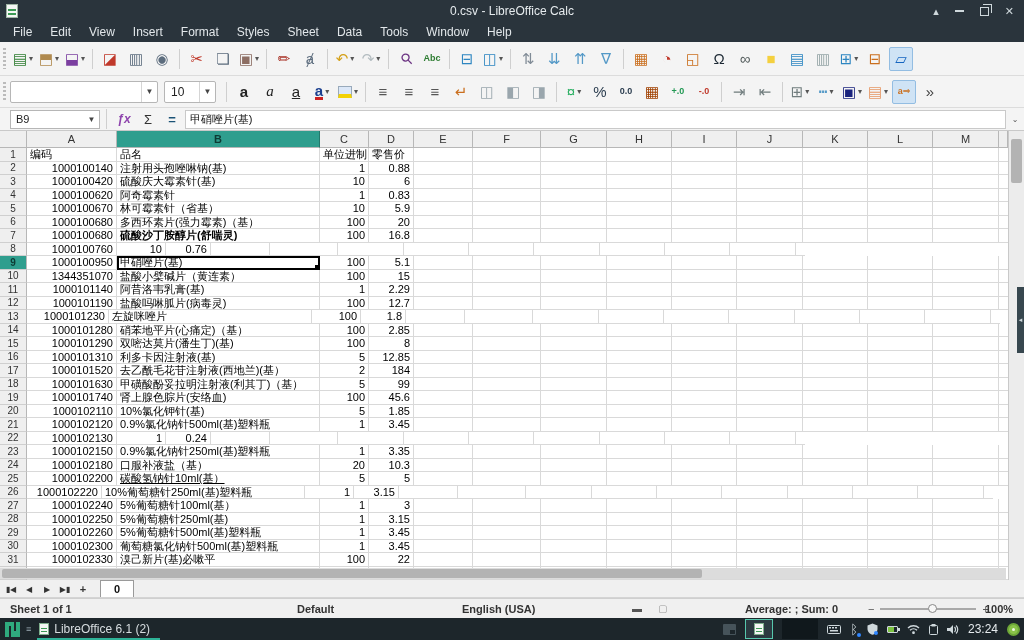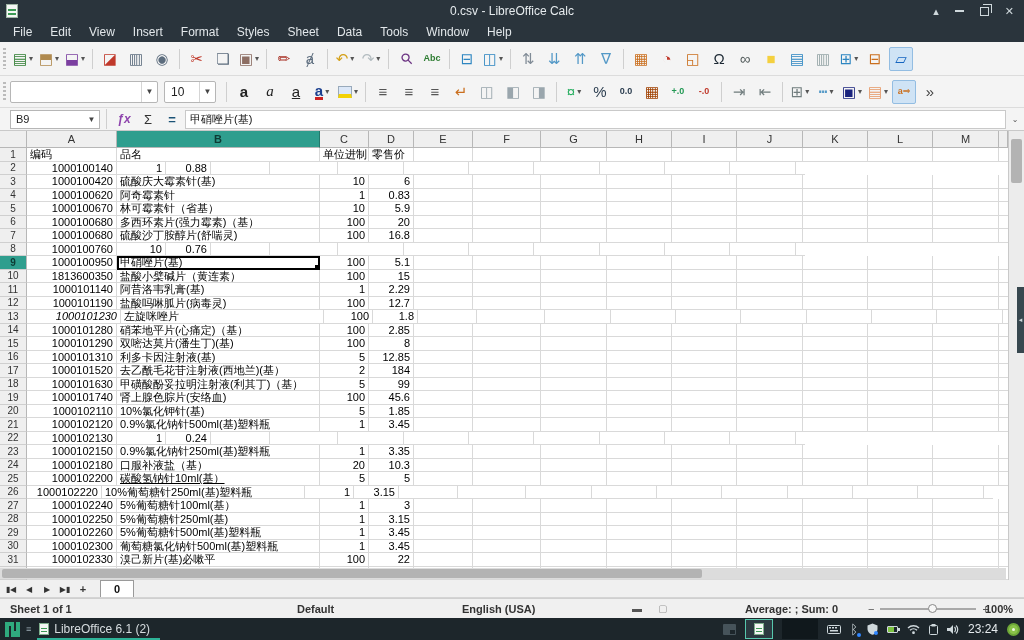--- a/index.html
+++ b/index.html
@@ -416,20 +416,21 @@
         <div class="cell" style="width: 65px;"></div>
         <div class="cell" style="width: 66px;"></div>
         <div class="cell" style="width: 65px;"></div>
         <div class="cell" style="width: 65px;"></div>
         <div class="cell" style="width: 66px;"></div>
         <div class="cell" style="width: 9px; border-right: none;"></div>
       </div>
       <div class="grid-row">
         <div class="row-num">2</div>
         <div class="cell num" style="width: 90px;">1000100140</div>
+        <div class="cell" style="width: 203px;">注射用头孢唑啉钠(基)</div>
         <div class="cell num" style="width: 49px;">1</div>
         <div class="cell num" style="width: 45px;">0.88</div>
         <div class="cell" style="width: 59px;"></div>
         <div class="cell" style="width: 68px;"></div>
         <div class="cell" style="width: 66px;"></div>
         <div class="cell" style="width: 65px;"></div>
         <div class="cell" style="width: 65px;"></div>
         <div class="cell" style="width: 66px;"></div>
         <div class="cell" style="width: 65px;"></div>
         <div class="cell" style="width: 65px;"></div>
@@ -500,21 +501,21 @@
         <div class="cell" style="width: 65px;"></div>
         <div class="cell" style="width: 66px;"></div>
         <div class="cell" style="width: 65px;"></div>
         <div class="cell" style="width: 65px;"></div>
         <div class="cell" style="width: 66px;"></div>
         <div class="cell" style="width: 9px; border-right: none;"></div>
       </div>
       <div class="grid-row">
         <div class="row-num">7</div>
         <div class="cell num" style="width: 90px;">1000100680</div>
-        <div class="cell" style="width: 203px;">硫酸沙丁胺醇片(舒喘灵)</div>
+        <div class="cell" style="width: 203px; font-weight: bold;">硫酸沙丁胺醇片(舒喘灵)</div>
         <div class="cell num" style="width: 49px;">100</div>
         <div class="cell num" style="width: 45px;">16.8</div>
         <div class="cell" style="width: 59px;"></div>
         <div class="cell" style="width: 68px;"></div>
         <div class="cell" style="width: 66px;"></div>
         <div class="cell" style="width: 65px;"></div>
         <div class="cell" style="width: 65px;"></div>
         <div class="cell" style="width: 66px;"></div>
         <div class="cell" style="width: 65px;"></div>
         <div class="cell" style="width: 65px;"></div>
@@ -549,21 +550,21 @@
         <div class="cell" style="width: 65px;"></div>
         <div class="cell" style="width: 65px;"></div>
         <div class="cell" style="width: 66px;"></div>
         <div class="cell" style="width: 65px;"></div>
         <div class="cell" style="width: 65px;"></div>
         <div class="cell" style="width: 66px;"></div>
         <div class="cell" style="width: 9px; border-right: none;"></div>
       </div>
       <div class="grid-row">
         <div class="row-num">10</div>
-        <div class="cell num" style="width: 90px;">1813600350</div>
+        <div class="cell num" style="width: 90px;">1344351070</div>
         <div class="cell" style="width: 203px;">盐酸小檗碱片（黄连素）</div>
         <div class="cell num" style="width: 49px;">100</div>
         <div class="cell num" style="width: 45px;">15</div>
         <div class="cell" style="width: 59px;"></div>
         <div class="cell" style="width: 68px;"></div>
         <div class="cell" style="width: 66px;"></div>
         <div class="cell" style="width: 65px;"></div>
         <div class="cell" style="width: 65px;"></div>
         <div class="cell" style="width: 66px;"></div>
         <div class="cell" style="width: 65px;"></div>
@@ -600,21 +601,21 @@
         <div class="cell" style="width: 65px;"></div>
         <div class="cell" style="width: 65px;"></div>
         <div class="cell" style="width: 66px;"></div>
         <div class="cell" style="width: 65px;"></div>
         <div class="cell" style="width: 65px;"></div>
         <div class="cell" style="width: 66px;"></div>
         <div class="cell" style="width: 9px; border-right: none;"></div>
       </div>
       <div class="grid-row">
         <div class="row-num">13</div>
-        <div class="cell num" style="width: 94px; font-style: italic;">1000101230</div>
+        <div class="cell num" style="width: 82px;">1000101230</div>
         <div class="cell" style="width: 203px;">左旋咪唑片</div>
         <div class="cell num" style="width: 49px;">100</div>
         <div class="cell num" style="width: 45px;">1.8</div>
         <div class="cell" style="width: 59px;"></div>
         <div class="cell" style="width: 68px;"></div>
         <div class="cell" style="width: 66px;"></div>
         <div class="cell" style="width: 65px;"></div>
         <div class="cell" style="width: 65px;"></div>
         <div class="cell" style="width: 66px;"></div>
         <div class="cell" style="width: 65px;"></div>

